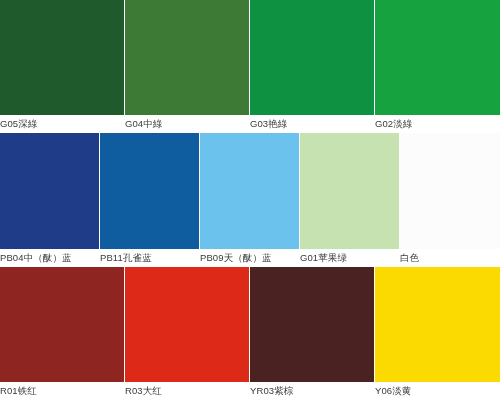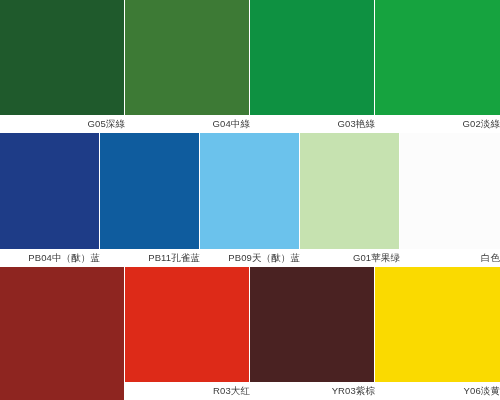--- a/index.html
+++ b/index.html
@@ -46,21 +46,21 @@
     box-sizing: border-box;
   }
   .swatch-cell:last-child .swatch-color {
     border-right: 0;
   }
 
   .swatch-label {
     height: 18px;
     line-height: 18px;
     flex: 0 0 18px;
-    text-align: right;
+    text-align: left;
     font-size: 9.5px;
     color: #3a3a3a;
     background: #ffffff;
     white-space: nowrap;
     overflow: hidden;
     letter-spacing: 0.1px;
   }
 </style>
 </head>
 <body>
@@ -106,20 +106,21 @@
     <div class="swatch-cell">
       <div class="swatch-color" style="background-color: rgb(252, 252, 252);"></div>
       <div class="swatch-label">白色</div>
     </div>
   </div>
 
 
   <div class="swatch-row">
     <div class="swatch-cell">
       <div class="swatch-color" style="background-color: rgb(142, 37, 32);"></div>
+      <div class="swatch-label">R01铁红</div>
     </div>
     <div class="swatch-cell">
       <div class="swatch-color" style="background-color: rgb(221, 42, 24);"></div>
       <div class="swatch-label">R03大红</div>
     </div>
     <div class="swatch-cell">
       <div class="swatch-color" style="background-color: rgb(74, 34, 34);"></div>
       <div class="swatch-label">YR03紫棕</div>
     </div>
     <div class="swatch-cell">

